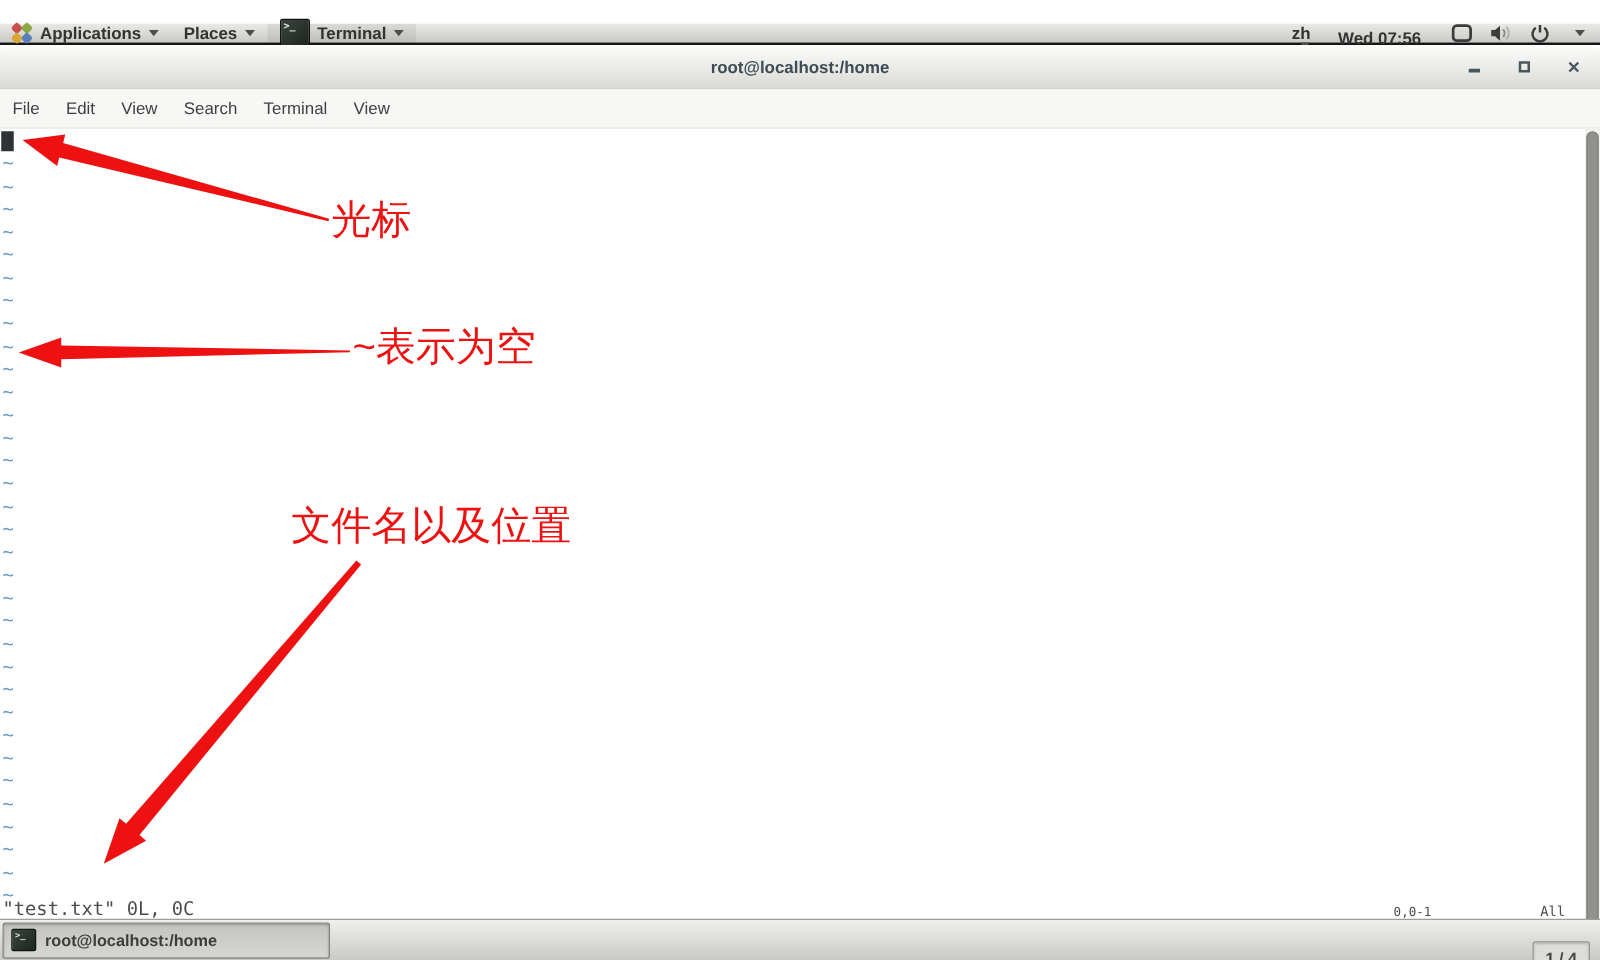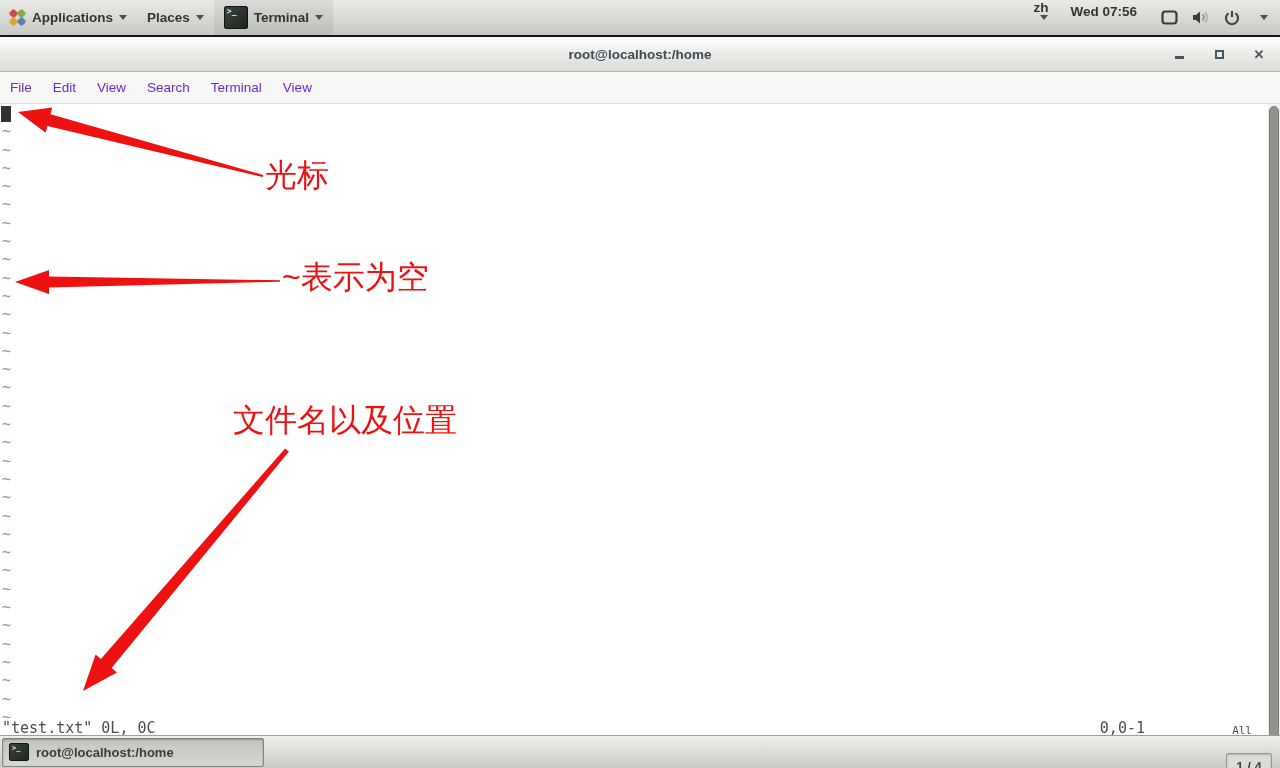--- a/index.html
+++ b/index.html
@@ -1,25 +1,25 @@
 <!DOCTYPE html>
 <html><head>
 <meta charset="utf-8">
 <style>
   * { margin:0; padding:0; box-sizing:border-box; }
   html,body { width:1280px; height:768px; overflow:hidden; }
   body { font-family:"Liberation Sans", sans-serif; background:#ffffff; position:relative; }
 
   
   .panel {
-    height:37px; width:100%;
+    height:17px; width:100%;
     background:linear-gradient(#e9e9e7,#c9c9c5);
     border-bottom:2px solid #151515;
     display:flex; align-items:flex-start; justify-content:space-between;
-    font-size:13.5px; color:#333331; font-weight:bold;
+    font-size:13.5px; color:#333331; font-weight:bold;margin-top:19px;
   }
   .panel-left, .panel-right { display:flex; align-items:center; height:100%; }
   .panel-item { display:flex; align-items:center; height:100%; padding:0 10px; cursor:default; }
   .chev { width:0; height:0; border-left:4px solid transparent; border-right:4px solid transparent;
           border-top:5px solid #4c4c4a; display:inline-block; margin-left:6px; }
   .apps-icon { width:15px; height:15px; margin-right:7px; position:relative; display:inline-block; }
   .apps-icon i { position:absolute; width:7px; height:7px; border-radius:2px; }
   .apps-icon i:nth-child(1){ left:0; top:0; background:#c94f4f; transform:rotate(45deg);}
   .apps-icon i:nth-child(2){ right:0; top:0; background:#8aa845; transform:rotate(45deg);}
   .apps-icon i:nth-child(3){ left:0; bottom:0; background:#d9a636; transform:rotate(45deg);}
@@ -48,34 +48,34 @@
   .win-controls { position:absolute; right:14px; top:0; height:100%; display:flex; align-items:center; gap:26px; }
   .wc { width:14px; height:14px; display:flex; align-items:center; justify-content:center; cursor:default; }
   .wc-min i { width:9px; height:3px; background:#47565f; margin-top:6px; }
   .wc-max i { width:9px; height:9px; border:2px solid #47565f; }
   .wc-close { font-size:13px; font-weight:bold; color:#47565f; }
 
   
   .menubar {
     height:32px; width:100%; background:#f7f7f5; border-bottom:1px solid #e2e2de;
     display:flex; align-items:center; padding-left:10px; gap:21px;
-    font-size:13.5px; color:#6d28d9;
+    font-size:13.5px; color:#404040;
   }
   .menu-item { cursor:default; }
 
   
   .vimarea {
     position:relative; width:100%; height:639px; background:#ffffff;
     font-family:"DejaVu Sans Mono", monospace; font-size:15px; overflow:hidden;
   }
   .vim-cursor { position:absolute; left:1px; top:2px; width:10px; height:16px; background:#2e3436; }
   .tilde-col { position:absolute; left:2px; top:18.3px; }
   .tilde-row { height:18.3px; line-height:18.3px; color:#6f9bc8; font-size:15px; }
   .vim-status { position:absolute; left:2px; bottom:6px; color:#4d4d4d; font-size:15px; }
-  .vim-ruler { position:absolute; right:135px; bottom:6px; color:#4d4d4d; font-size:15px; }
+  .vim-ruler { position:absolute; right:135px; bottom:6px; color:#4d4d4d; font-size:10px; }
   .vim-all   { position:absolute; right:28px;  bottom:6px; color:#4d4d4d; font-size:11px; }
   .scrollbar { position:absolute; right:0; top:0; width:12px; height:100%; background:#f1f1ef; }
   .scroll-thumb { position:absolute; left:1px; top:2px; bottom:2px; width:10px;
     background:#92928c; border:1px solid #7c7c76; border-radius:5px; }
 
   
   .anno-label { position:absolute; color:#ee1111; font-size:32px; line-height:1.1;
     font-family:"Liberation Sans", sans-serif; white-space:nowrap; z-index:30; }
   #arrow-svg { position:absolute; left:0; top:0; width:1280px; height:768px;
     pointer-events:none; z-index:29; }

